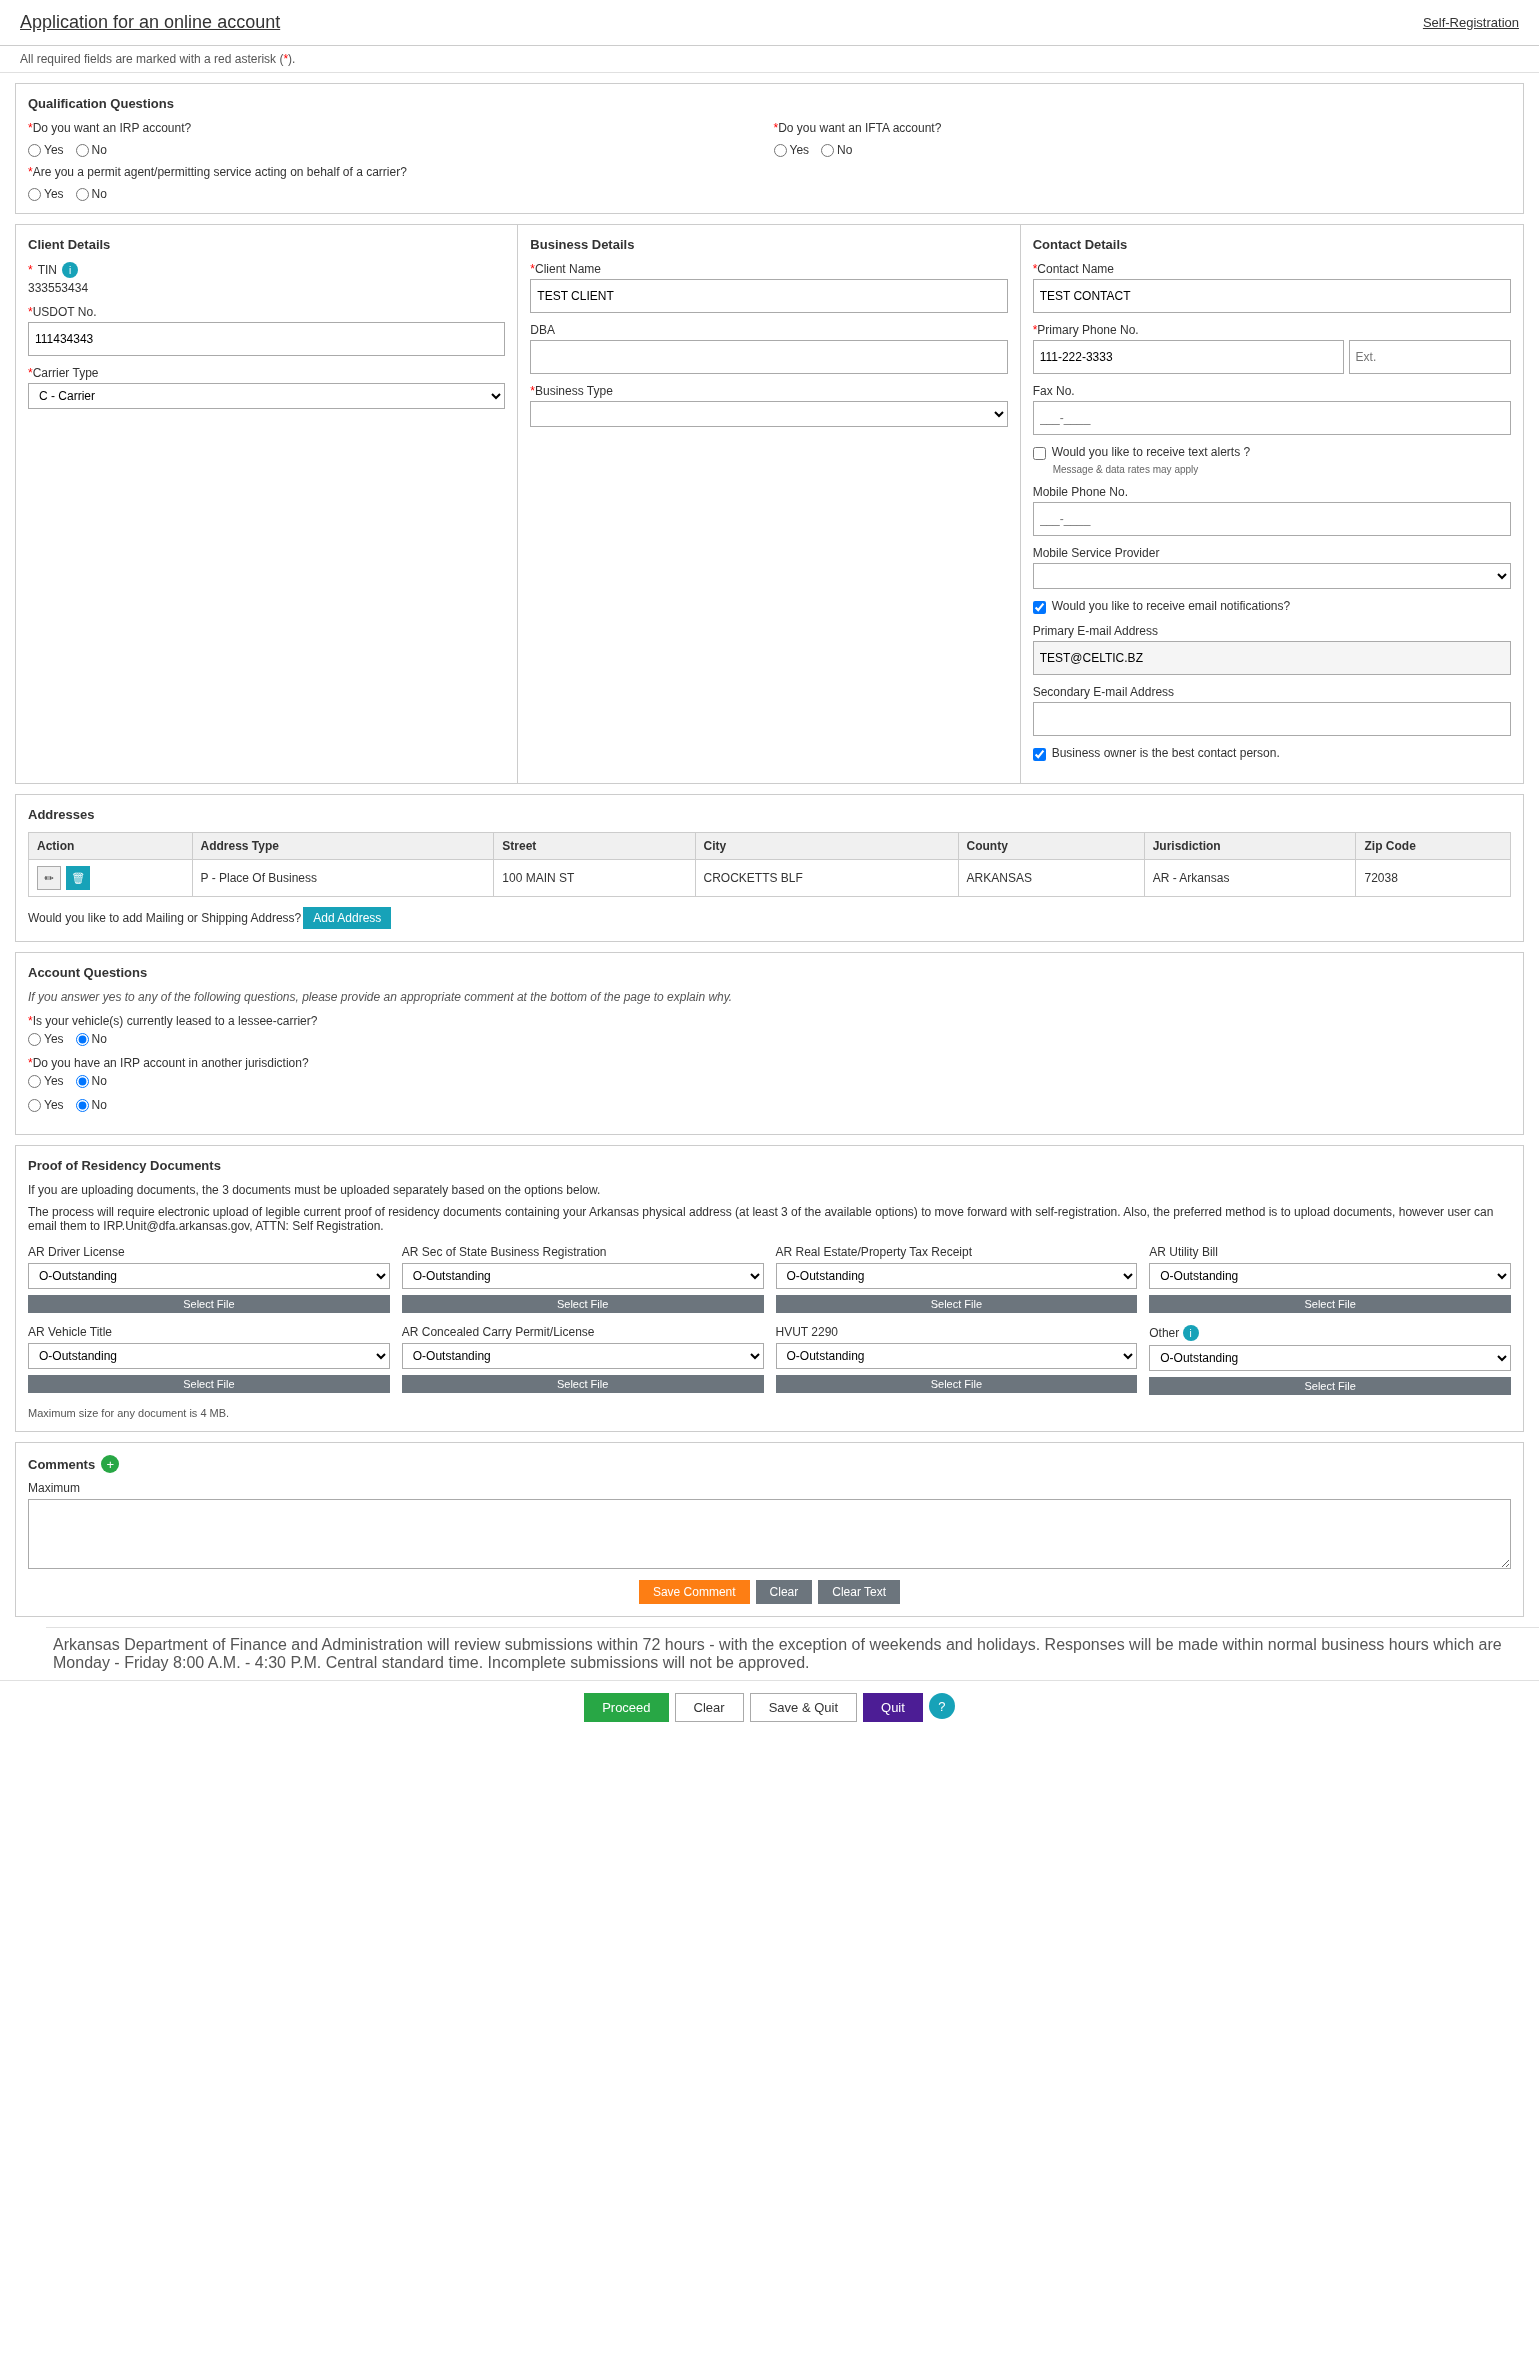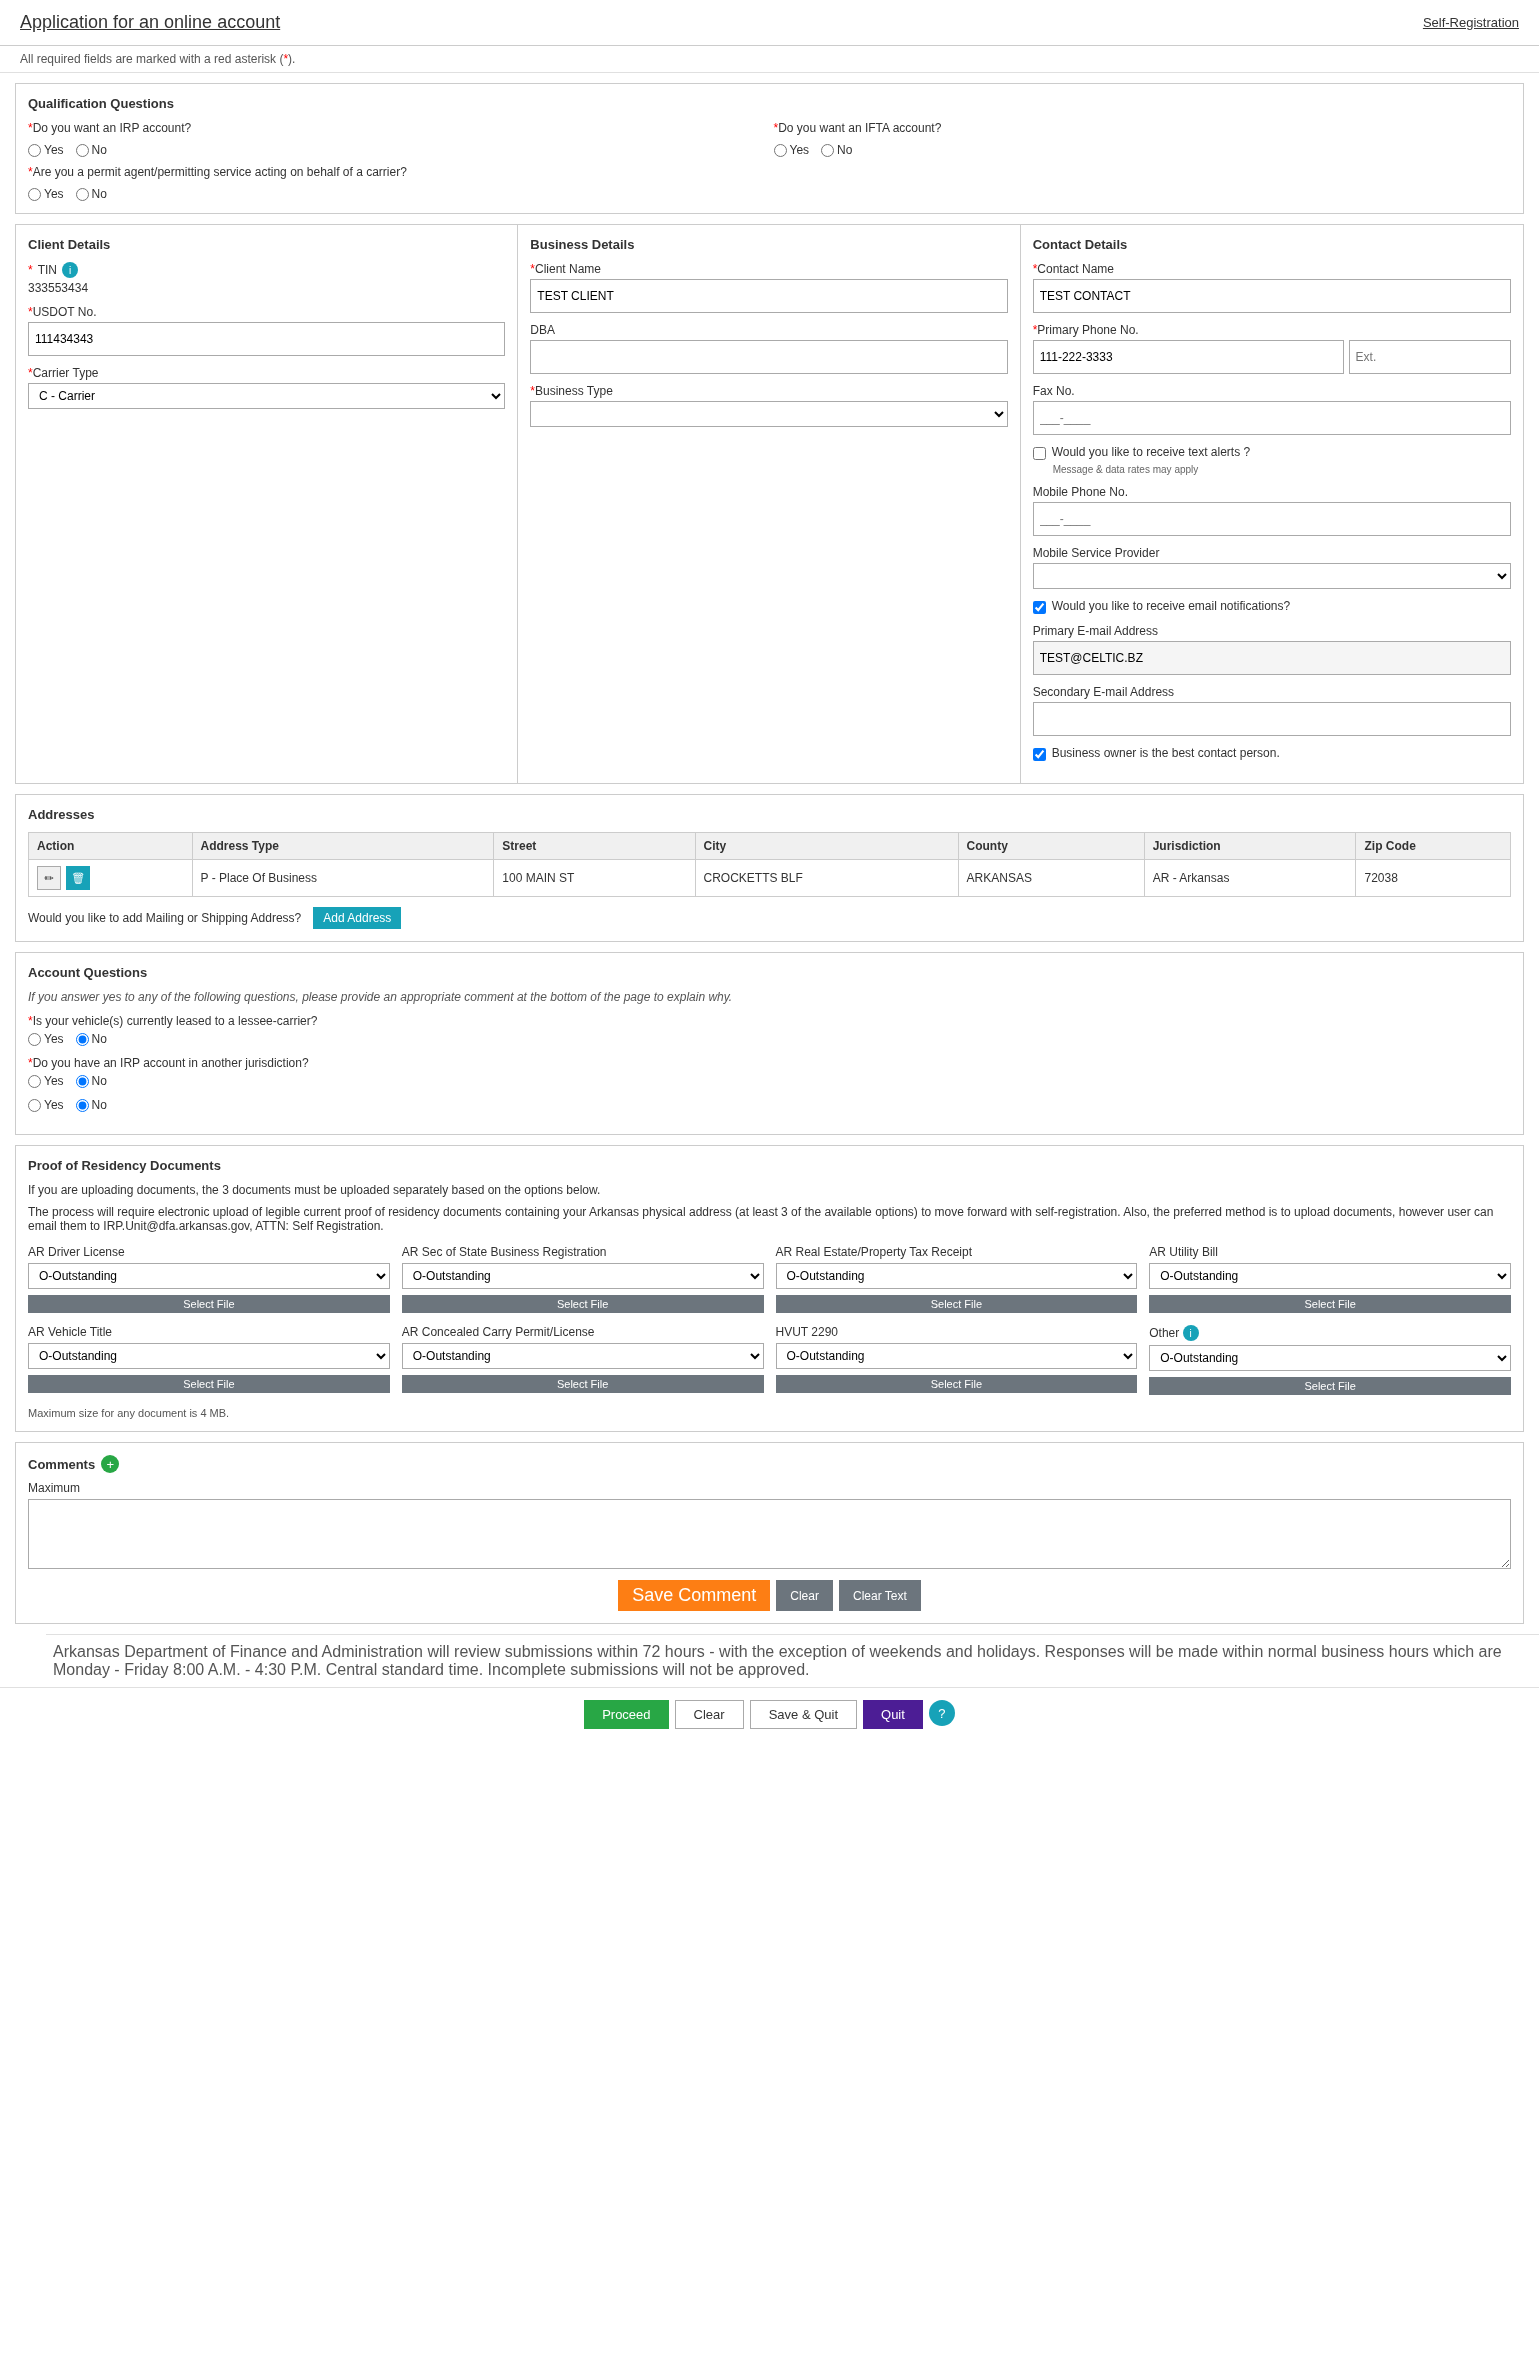--- a/index.html
+++ b/index.html
@@ -50,21 +50,21 @@
     .subtext { font-size: 10px; color: #666; margin-left: 20px; }
 
     .addresses-section { border: 1px solid #ccc; margin: 10px 15px; padding: 12px; }
     .addr-table { width: 100%; border-collapse: collapse; margin-bottom: 10px; }
     .addr-table th { background: #f0f0f0; border: 1px solid #ccc; padding: 6px 8px; font-size: 12px; font-weight: bold; text-align: left; }
     .addr-table td { border: 1px solid #ccc; padding: 6px 8px; font-size: 12px; }
 
     .btn-icon { width: 24px; height: 24px; border: 1px solid #aaa; background: #f0f0f0; cursor: pointer; font-size: 11px; display: inline-flex; align-items: center; justify-content: center; margin-right: 2px; }
     .btn-icon.blue { background: #17a2b8; color: #fff; border-color: #17a2b8; }
 
-    .add-addr-row { display: flex; align-items: center; gap: 12px; font-size: 12px; }
+    .add-addr-row { display: flex; align-items: center; gap: 2px; font-size: 12px; }
     .btn-add-address { background: #17a2b8; color: #fff; border: none; padding: 4px 10px; font-size: 12px; cursor: pointer; }
 
     .account-qs { border: 1px solid #ccc; margin: 10px 15px; padding: 12px; }
     .italic-note { font-style: italic; font-size: 12px; color: #555; margin-bottom: 10px; }
     .aq-question { font-size: 12px; margin-bottom: 4px; }
     .aq-radios { display: flex; gap: 12px; font-size: 12px; margin-bottom: 10px; }
     .aq-radios label { display: flex; align-items: center; gap: 3px; cursor: pointer; }
 
     .proof-section { border: 1px solid #ccc; margin: 10px 15px; padding: 12px; }
     .proof-notes { font-size: 12px; color: #333; margin-bottom: 8px; }
@@ -75,21 +75,21 @@
     .max-size { font-size: 11px; color: #555; margin-top: 4px; }
 
     .comments-section { border: 1px solid #ccc; margin: 10px 15px; padding: 12px; }
     .comments-title-row { display: flex; align-items: center; gap: 6px; margin-bottom: 8px; }
     .comments-title { font-size: 13px; font-weight: bold; }
     .add-comment-icon { width: 18px; height: 18px; border-radius: 50%; background: #28a745; color: #fff; display: inline-flex; align-items: center; justify-content: center; font-size: 13px; cursor: pointer; }
     .comment-label { font-size: 12px; margin-bottom: 4px; }
     textarea { width: 100%; border: 1px solid #aaa; padding: 6px; font-size: 12px; height: 70px; resize: vertical; }
 
     .comment-buttons { display: flex; gap: 6px; justify-content: center; margin-top: 8px; }
-    .btn-save-comment { background: #fd7e14; color: #fff; border: none; padding: 5px 14px; font-size: 18px; cursor: pointer; }
+    .btn-save-comment { background: #fd7e14; color: #fff; border: none; padding: 5px 14px; font-size: 12px; cursor: pointer; }
     .btn-clear-comment { background: #6c757d; color: #fff; border: none; padding: 5px 14px; font-size: 12px; cursor: pointer; }
     .btn-clear-text { background: #6c757d; color: #fff; border: none; padding: 5px 14px; font-size: 12px; cursor: pointer; }
 
     .footer-note { font-size: 16px; color: #555; padding: 8px 7px; border-top: 1px solid #e0e0e0; margin-left: 46px; }
 
     .bottom-buttons { display: flex; gap: 6px; justify-content: center; padding: 12px; border-top: 1px solid #e0e0e0; }
     .btn-proceed { background: #28a745; color: #fff; border: none; padding: 6px 18px; font-size: 13px; cursor: pointer; }
     .btn-clear-main { background: #fff; color: #333; border: 1px solid #aaa; padding: 6px 18px; font-size: 13px; cursor: pointer; }
     .btn-save-quit { background: #fff; color: #333; border: 1px solid #aaa; padding: 6px 18px; font-size: 13px; cursor: pointer; }
     .btn-quit { background: #4c1d95; color: #fff; border: none; padding: 6px 18px; font-size: 13px; cursor: pointer; }

